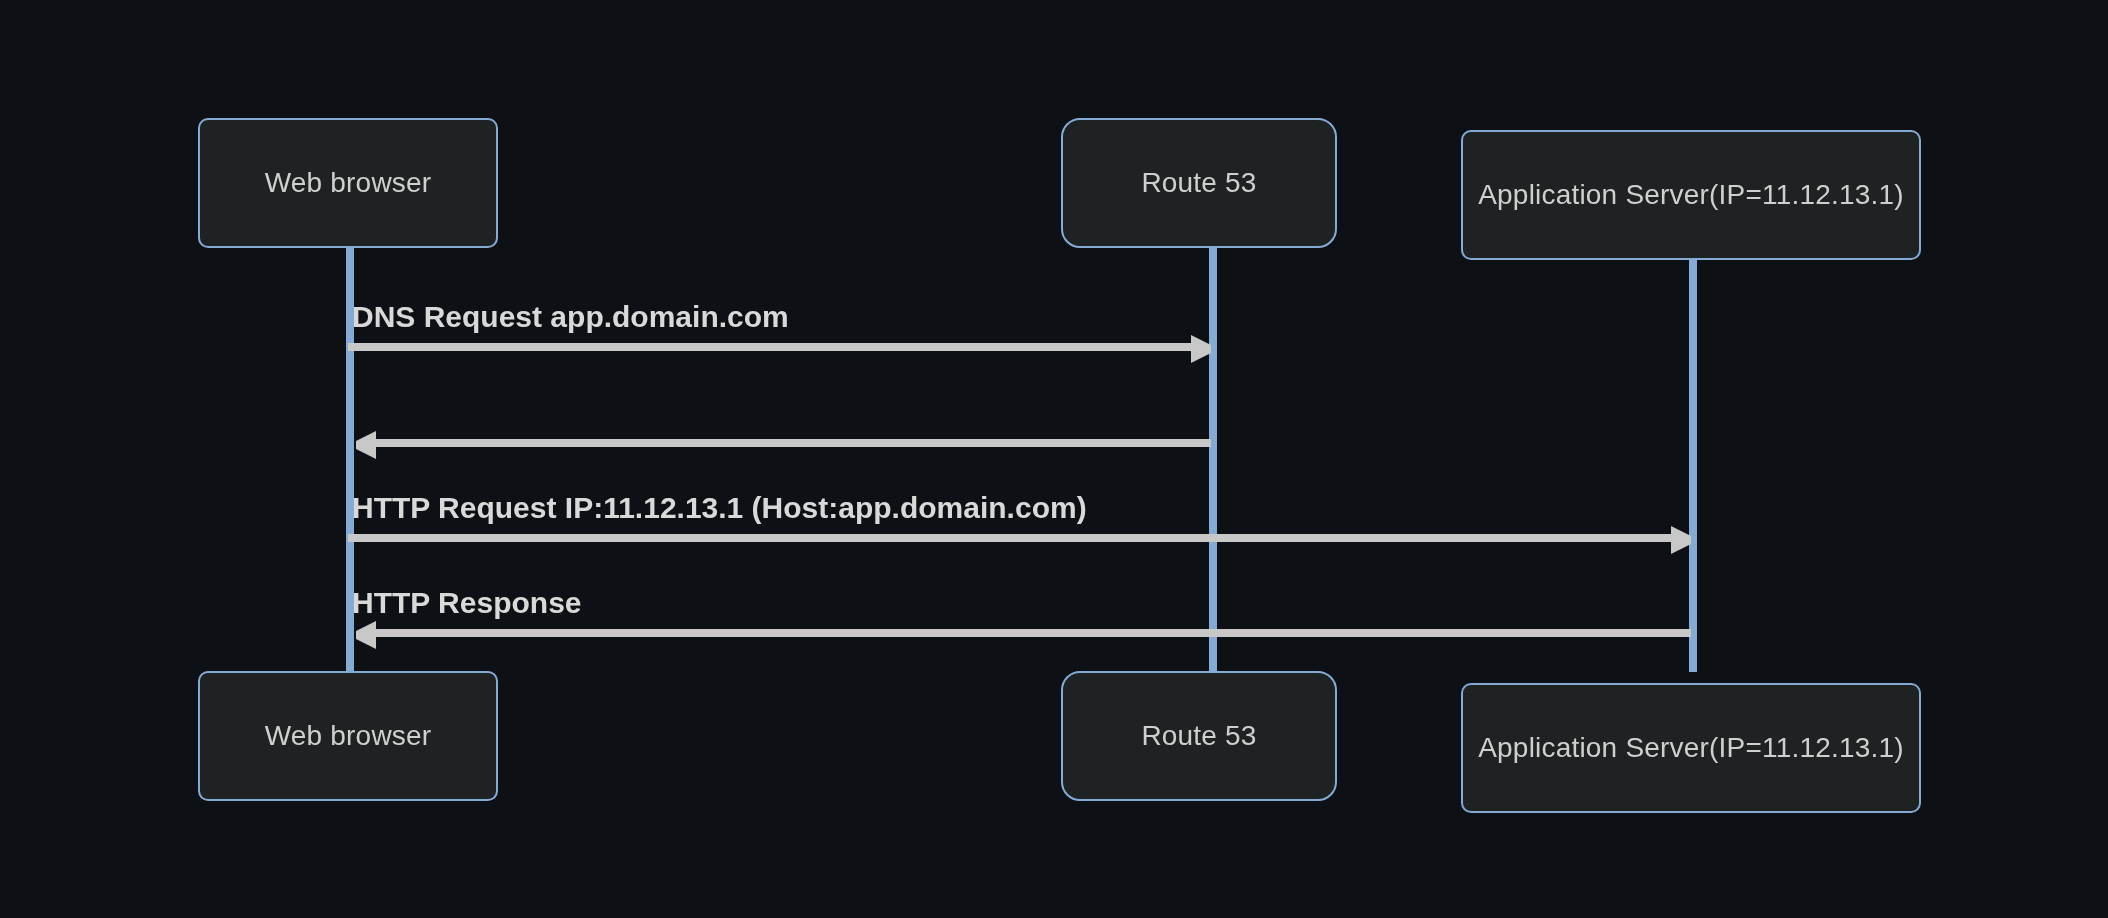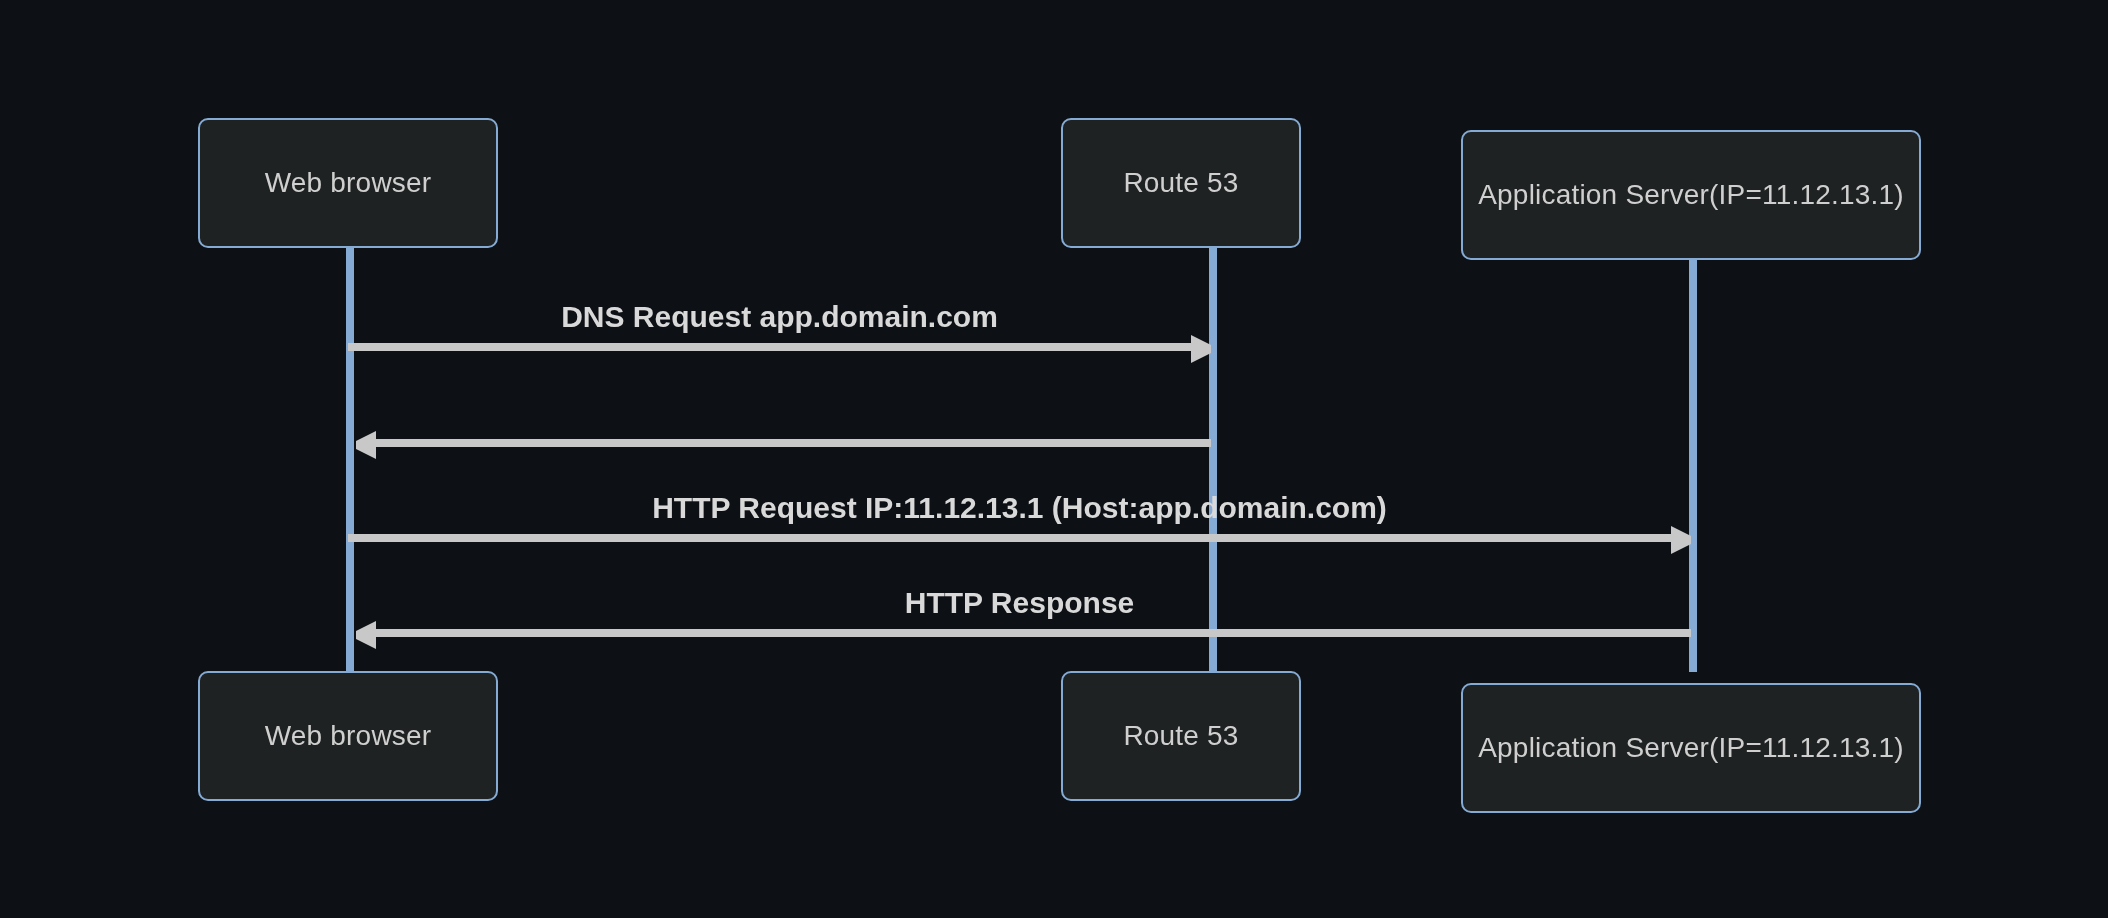--- a/index.html
+++ b/index.html
@@ -31,38 +31,37 @@
   }
   .actor span{
     color:var(--actor-text);
     font-size:28px;
     letter-spacing:0.2px;
     white-space:nowrap;
   }
   .actor.row-top{top:110px;}
   .actor.row-bottom{top:663px;}
   .actor.a-browser{left:190px;width:300px;}
-  .actor.a-route53{left:1053px;width:240px;}
+  .actor.a-route53{left:1053px;width:276px;border-radius:19px;}
   .actor.a-appserver{left:1453px;width:460px;margin-top:12px;}
 
   .lifeline{
     position:absolute;
     top:240px;
     width:3px;height:424px;
     background:var(--lifeline);
     z-index:1;
   }
   .lifeline.l-browser{left:338px;}
   .lifeline.l-route53{left:1201px;}
   .lifeline.l-appserver{left:1681px;}
 
   .msg-label{
     position:absolute;
     height:40px;line-height:40px;
-    text-align:center;
     color:var(--msg-text);
     font-size:30px;font-weight:bold;
     white-space:nowrap;
     z-index:2;
   }
   .msg-line{
     position:absolute;
     height:3px;
     background:var(--signal);
     z-index:2;

